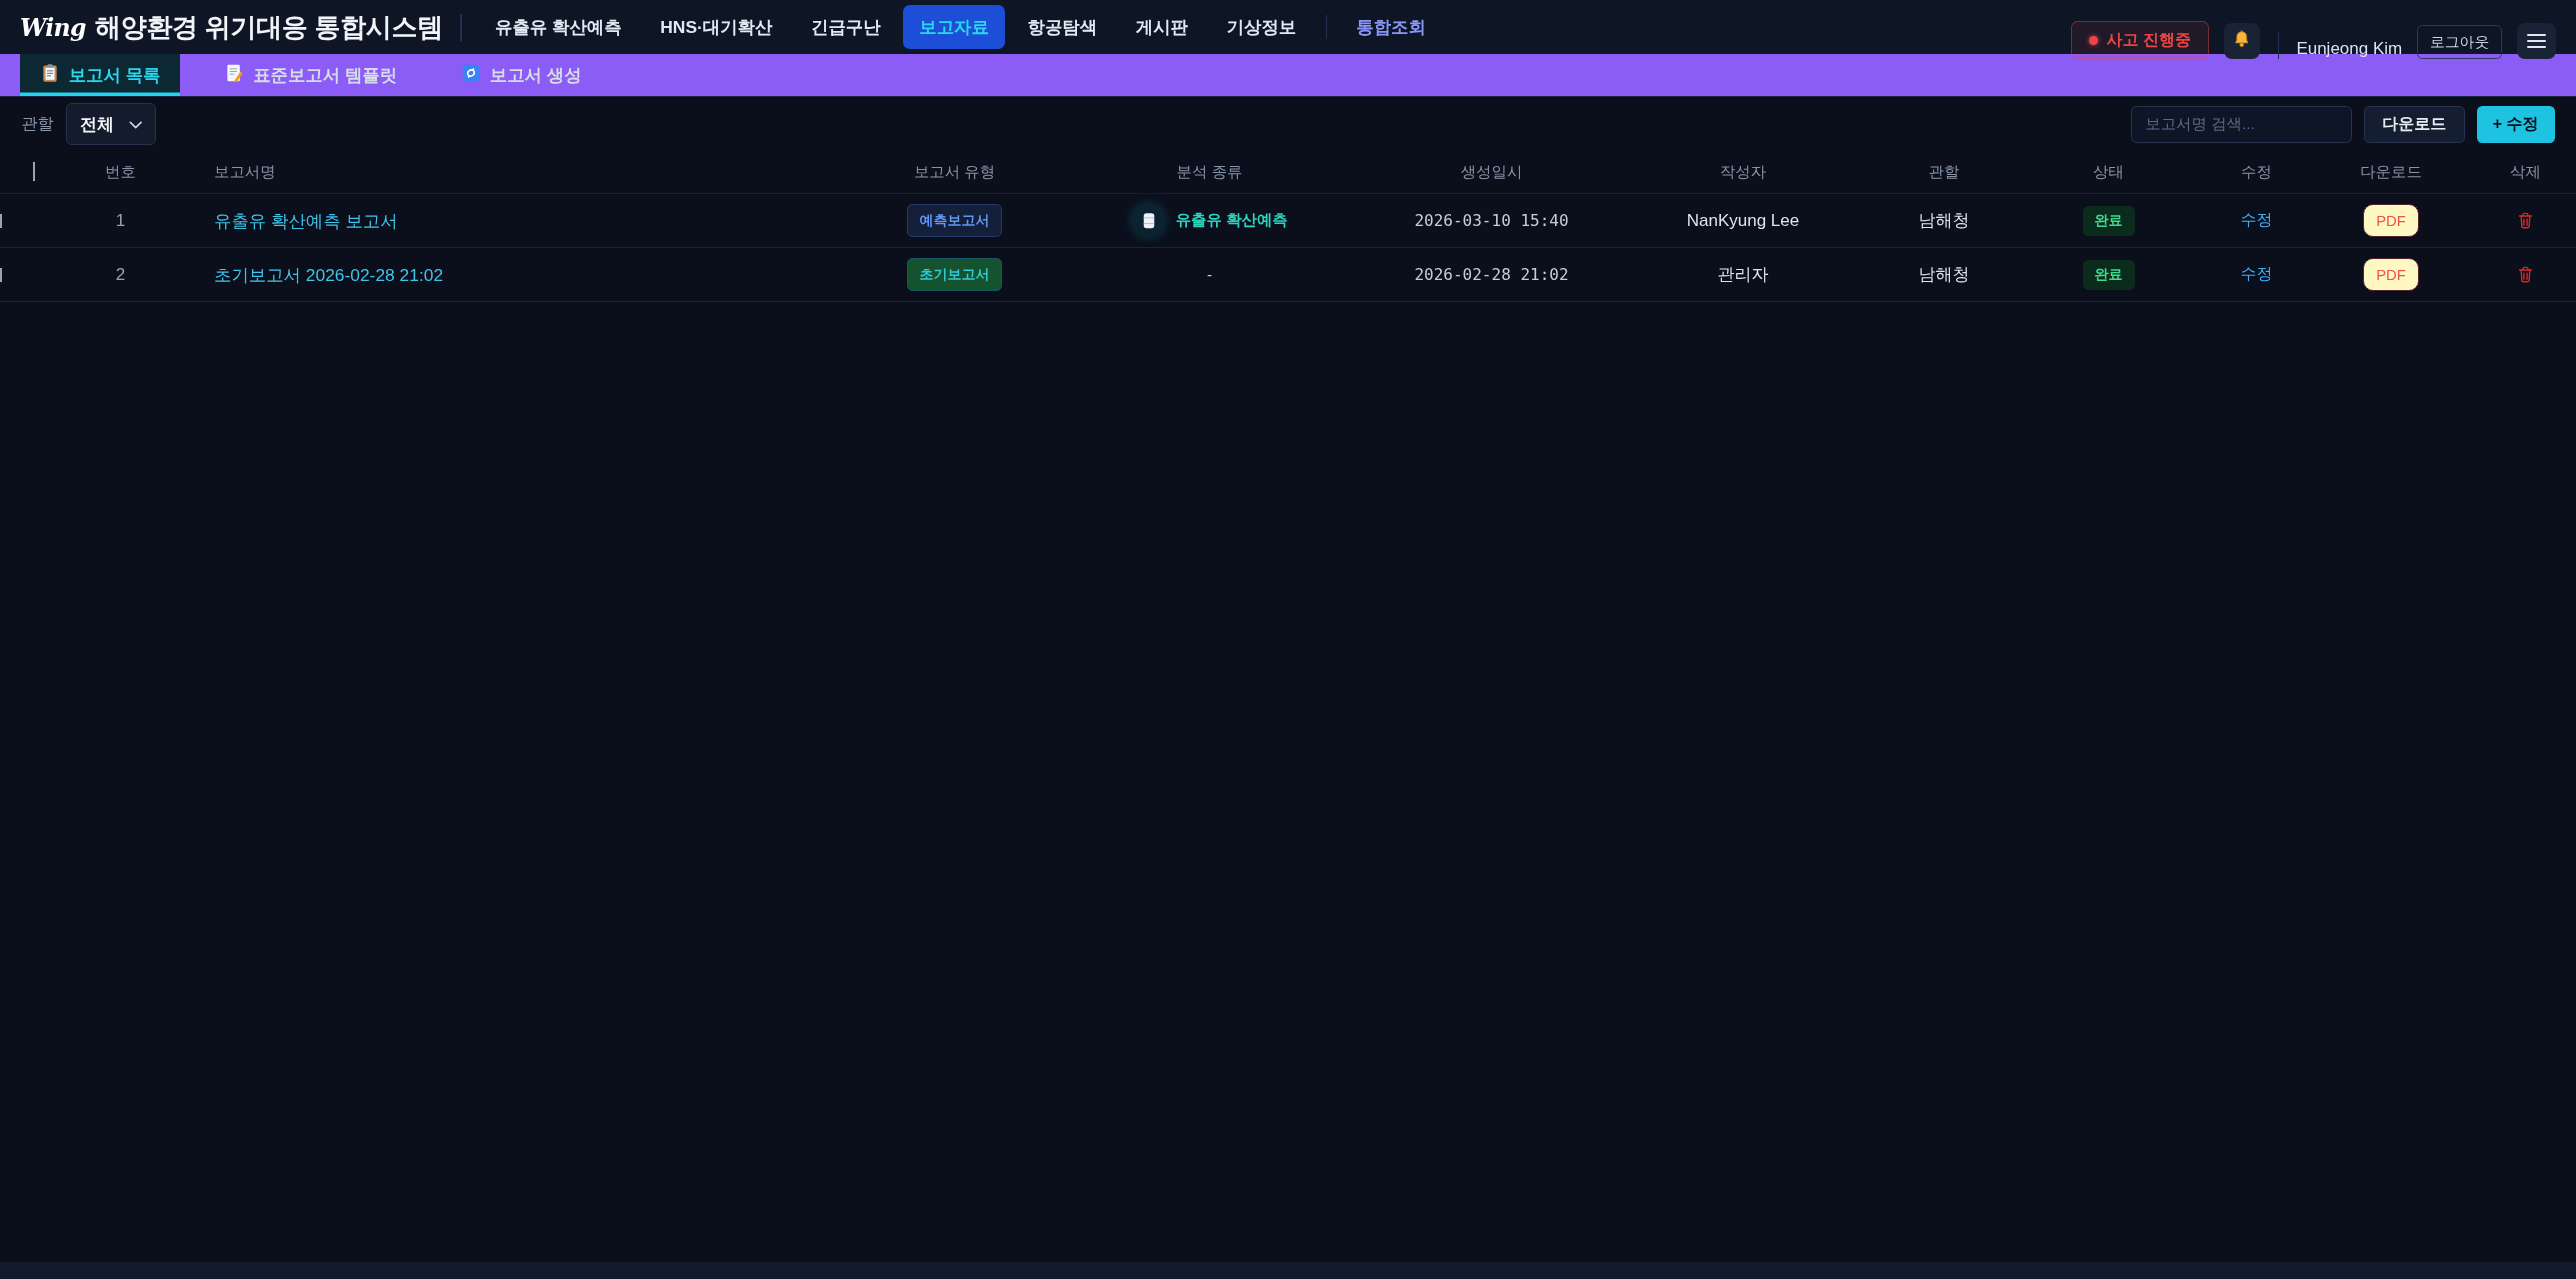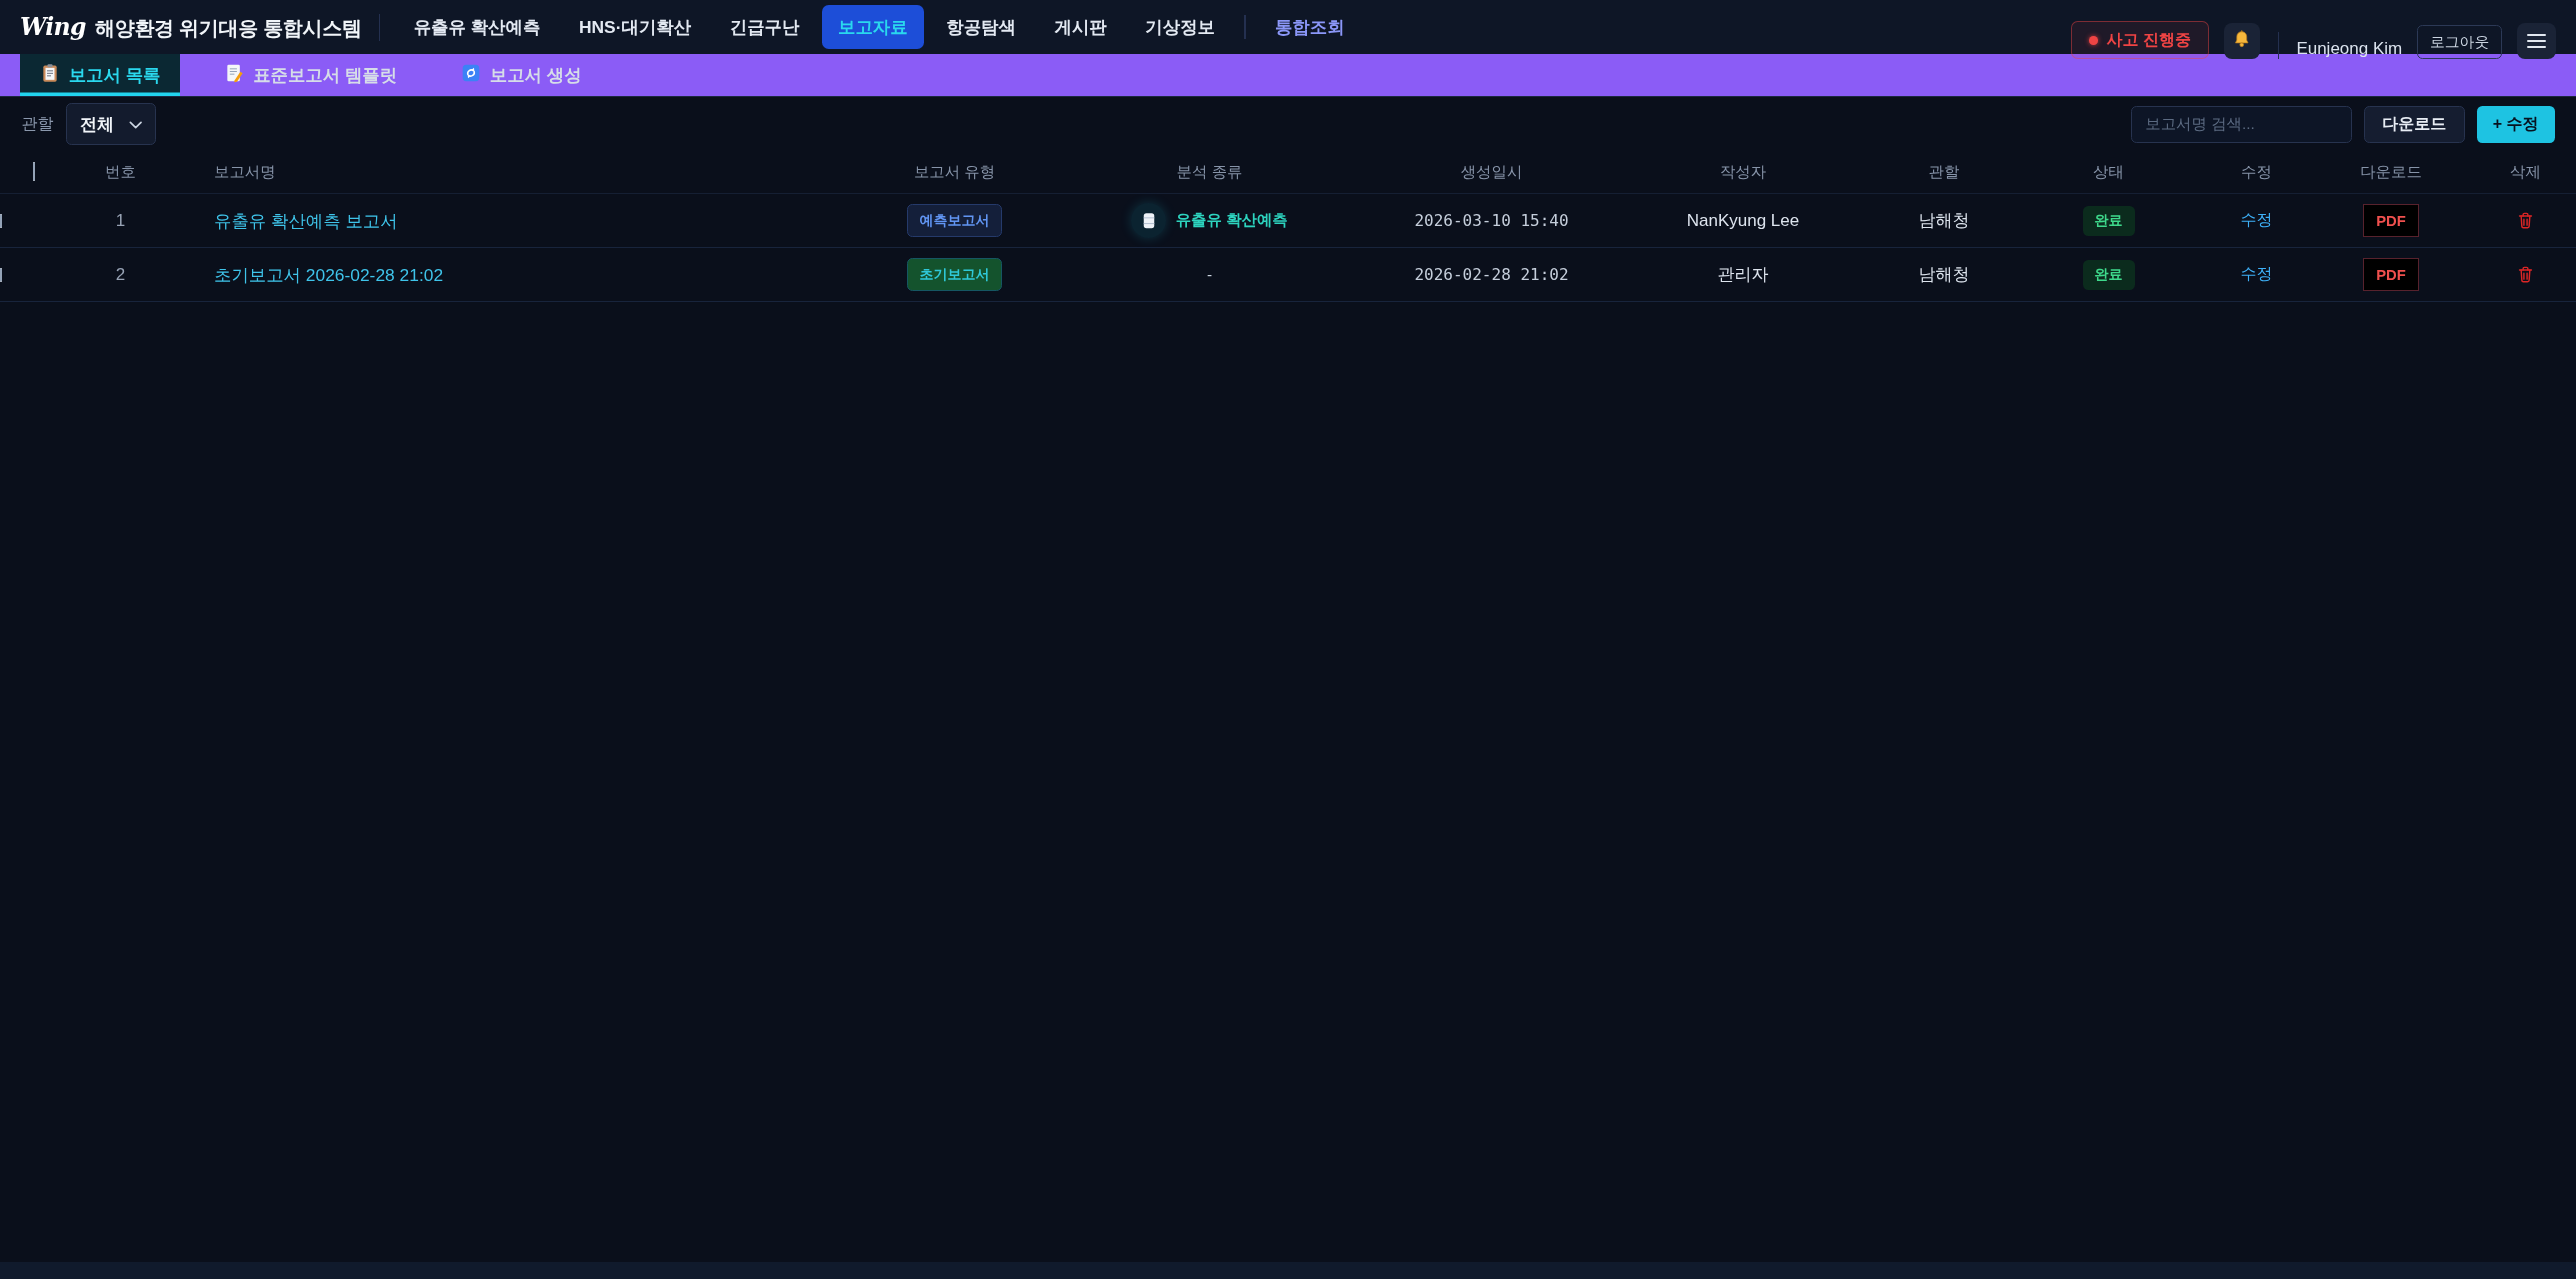--- a/index.html
+++ b/index.html
@@ -22,21 +22,21 @@
   }
   .logo { display: flex; align-items: baseline; gap: 9.4px; cursor: pointer; }
   .logo-script {
     font-family: "DejaVu Serif", serif;
     font-style: italic;
     font-weight: bold;
     font-size: 23.5px;
     color: #ffffff;
     letter-spacing: -0.7px;
   }
-  .logo-title { font-size: 20px; font-weight: 700; color: #f1f5f9; letter-spacing: -0.3px; }
+  .logo-title { font-size: 26px; font-weight: 700; color: #f1f5f9; letter-spacing: -0.3px; }
   .vdiv { width: 1.3px; height: 27px; background: #243050; margin: 0 17.4px; }
   .nav { display: flex; align-items: center; gap: 6.7px; }
   .nav-item {
     font-size: 17.4px; font-weight: 600; color: #e3e9f2;
     padding: 10px 16px; border-radius: 6.7px; cursor: pointer; white-space: nowrap;
   }
   .nav-item.active { background: #1d4ed8; color: #2ad8ee; }
   .nav-item.highlight { color: #8b97f8; font-weight: 700; }
   .nav-div { width: 1.3px; height: 24px; background: #243050; margin: 0 6.7px; }
 
@@ -144,22 +144,22 @@
     box-shadow: 0 0 12px rgba(34,211,238,0.18);
   }
   .date-cell { font-family: "DejaVu Sans Mono", monospace; font-size: 16px; color: #c5cedb; text-align: center; }
   .text-cell { font-size: 17px; color: #dde4ee; text-align: center; }
   .status-badge {
     display: inline-block; color: #3ed98b; background: #0b2b1d;
     padding: 6px 12px; border-radius: 5.4px; font-size: 14px; font-weight: 700;
   }
   .edit-link { color: #3eb0f7; font-size: 16px; cursor: pointer; text-align: center; }
   .pdf-badge {
-    display: inline-block; color: #f0504e; background: #000000; border: 0.7px solid #58222d;
-    padding: 7.4px 12px; border-radius: 0; font-size: 14.8px; font-weight: 700; cursor: pointer;
+    display: inline-block; color: #f0504e; background: #fef9c3; border: 0.7px solid #58222d;
+    padding: 7.4px 12px; border-radius: 10px; font-size: 14.8px; font-weight: 400; cursor: pointer;
   }
   .trash-btn { display: flex; justify-content: center; cursor: pointer; }
 
   .footer-strip { position: absolute; bottom: 0; left: 0; width: 100%; height: 17.4px; background: #101a2c; }
 </style>
 </head>
 <body>
 
 <header class="topbar">
   <div class="logo">

